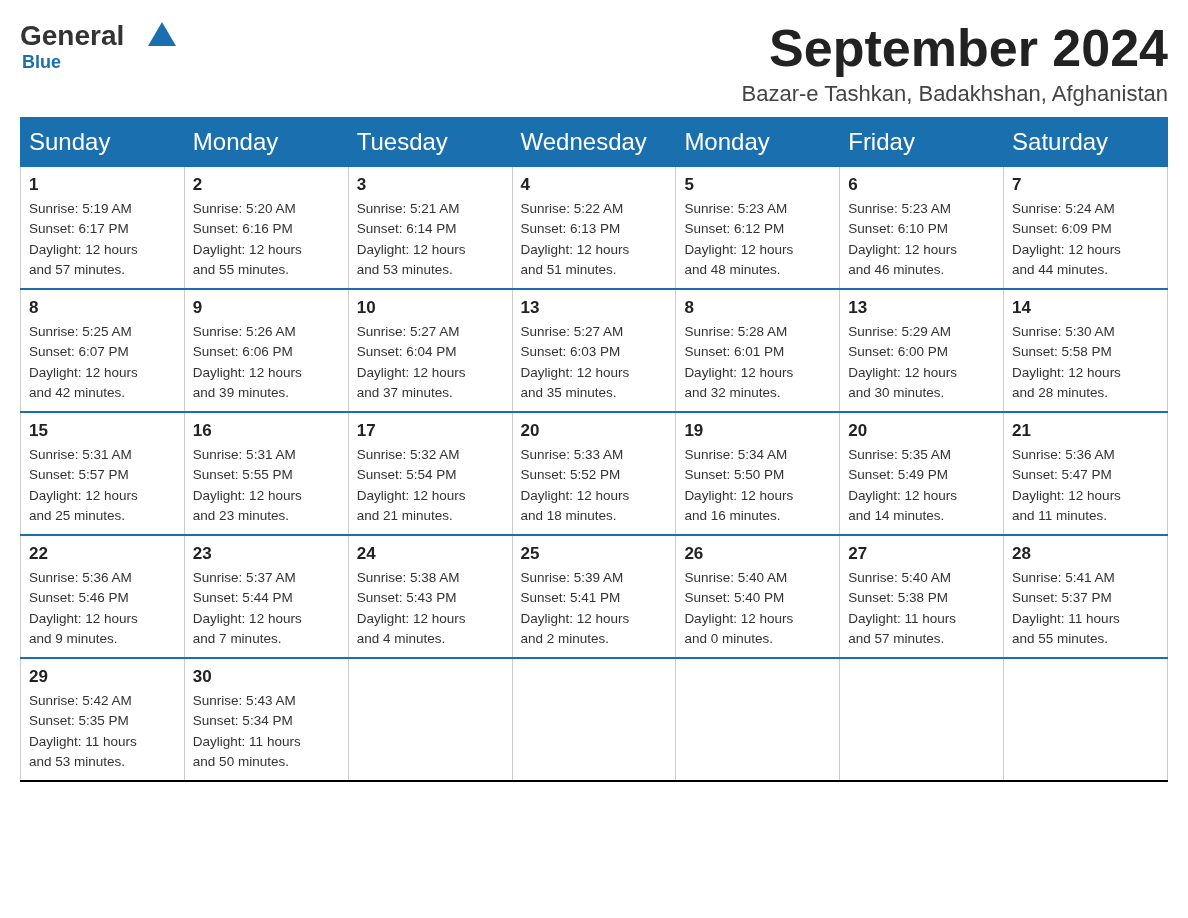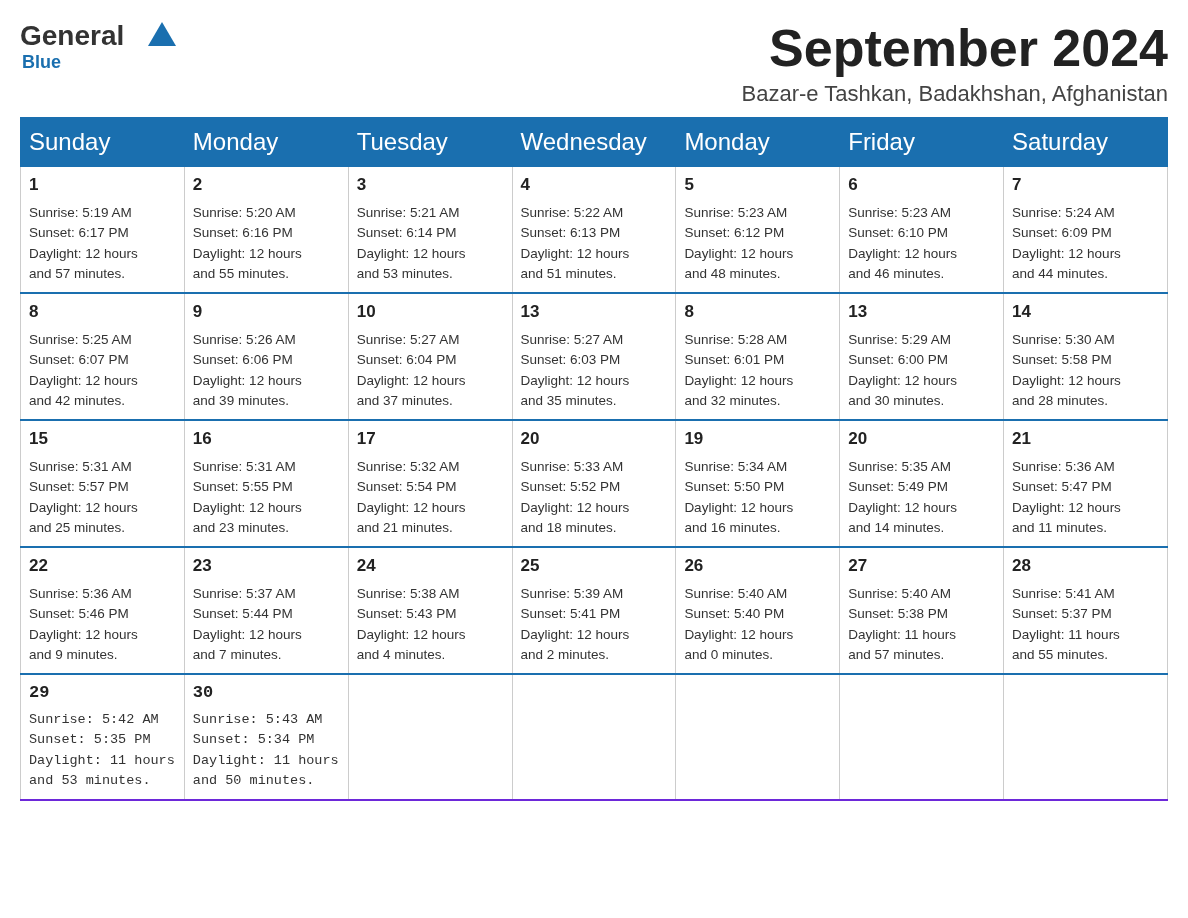--- a/index.html
+++ b/index.html
@@ -93,28 +93,26 @@
       font-size: 17px;
       font-weight: bold;
       color: #222;
       display: block;
       margin-bottom: 4px;
     }
     .day-info {
       font-size: 13.5px;
       line-height: 1.5;
       color: #333;
-      margin-top: 8px;
     }
     .empty-cell {
       background: #fff;
     }
     .last-row td {
-      border-bottom: 2px solid #6d28d9;
-      font-family: Liberation Mono, monospace;
+      border-bottom: 2px solid #000000;
     }
   </style>
 </head>
 <body>
 
 <div class="header-area">
   <div class="logo-block">
     <div class="logo-line1">
       <span class="logo-text-general">General</span>
       <span class="logo-triangle"></span>

